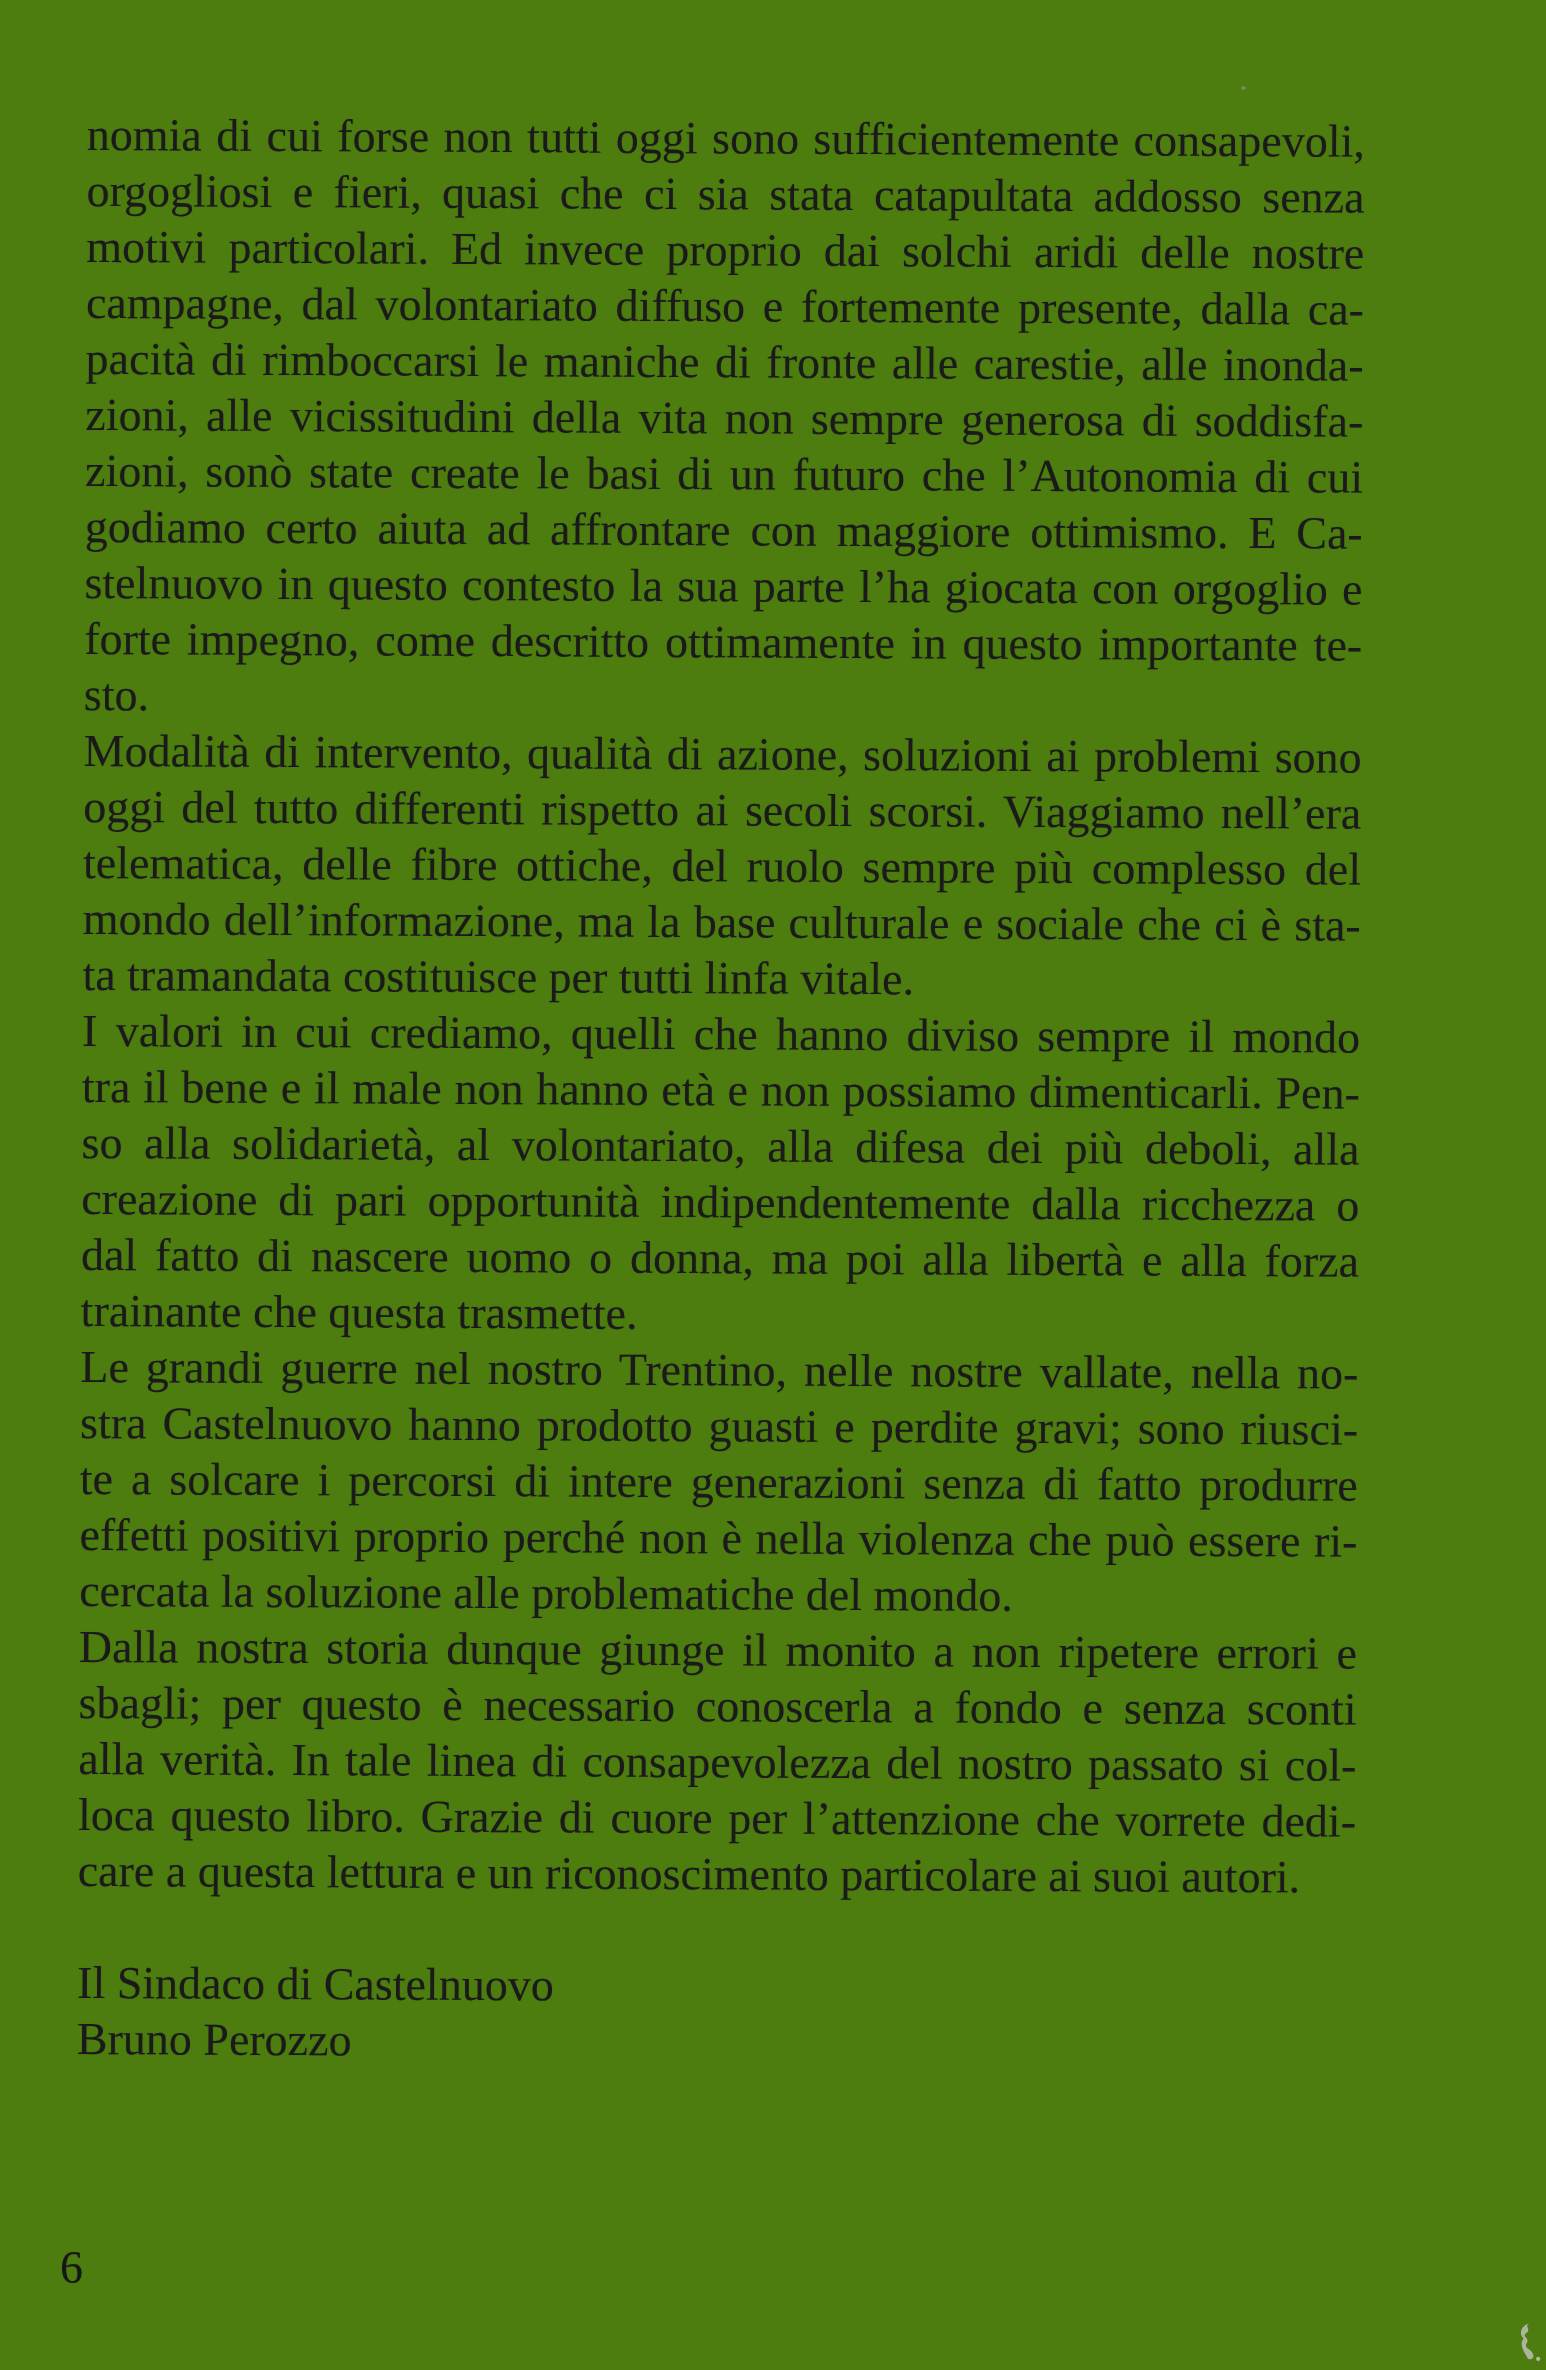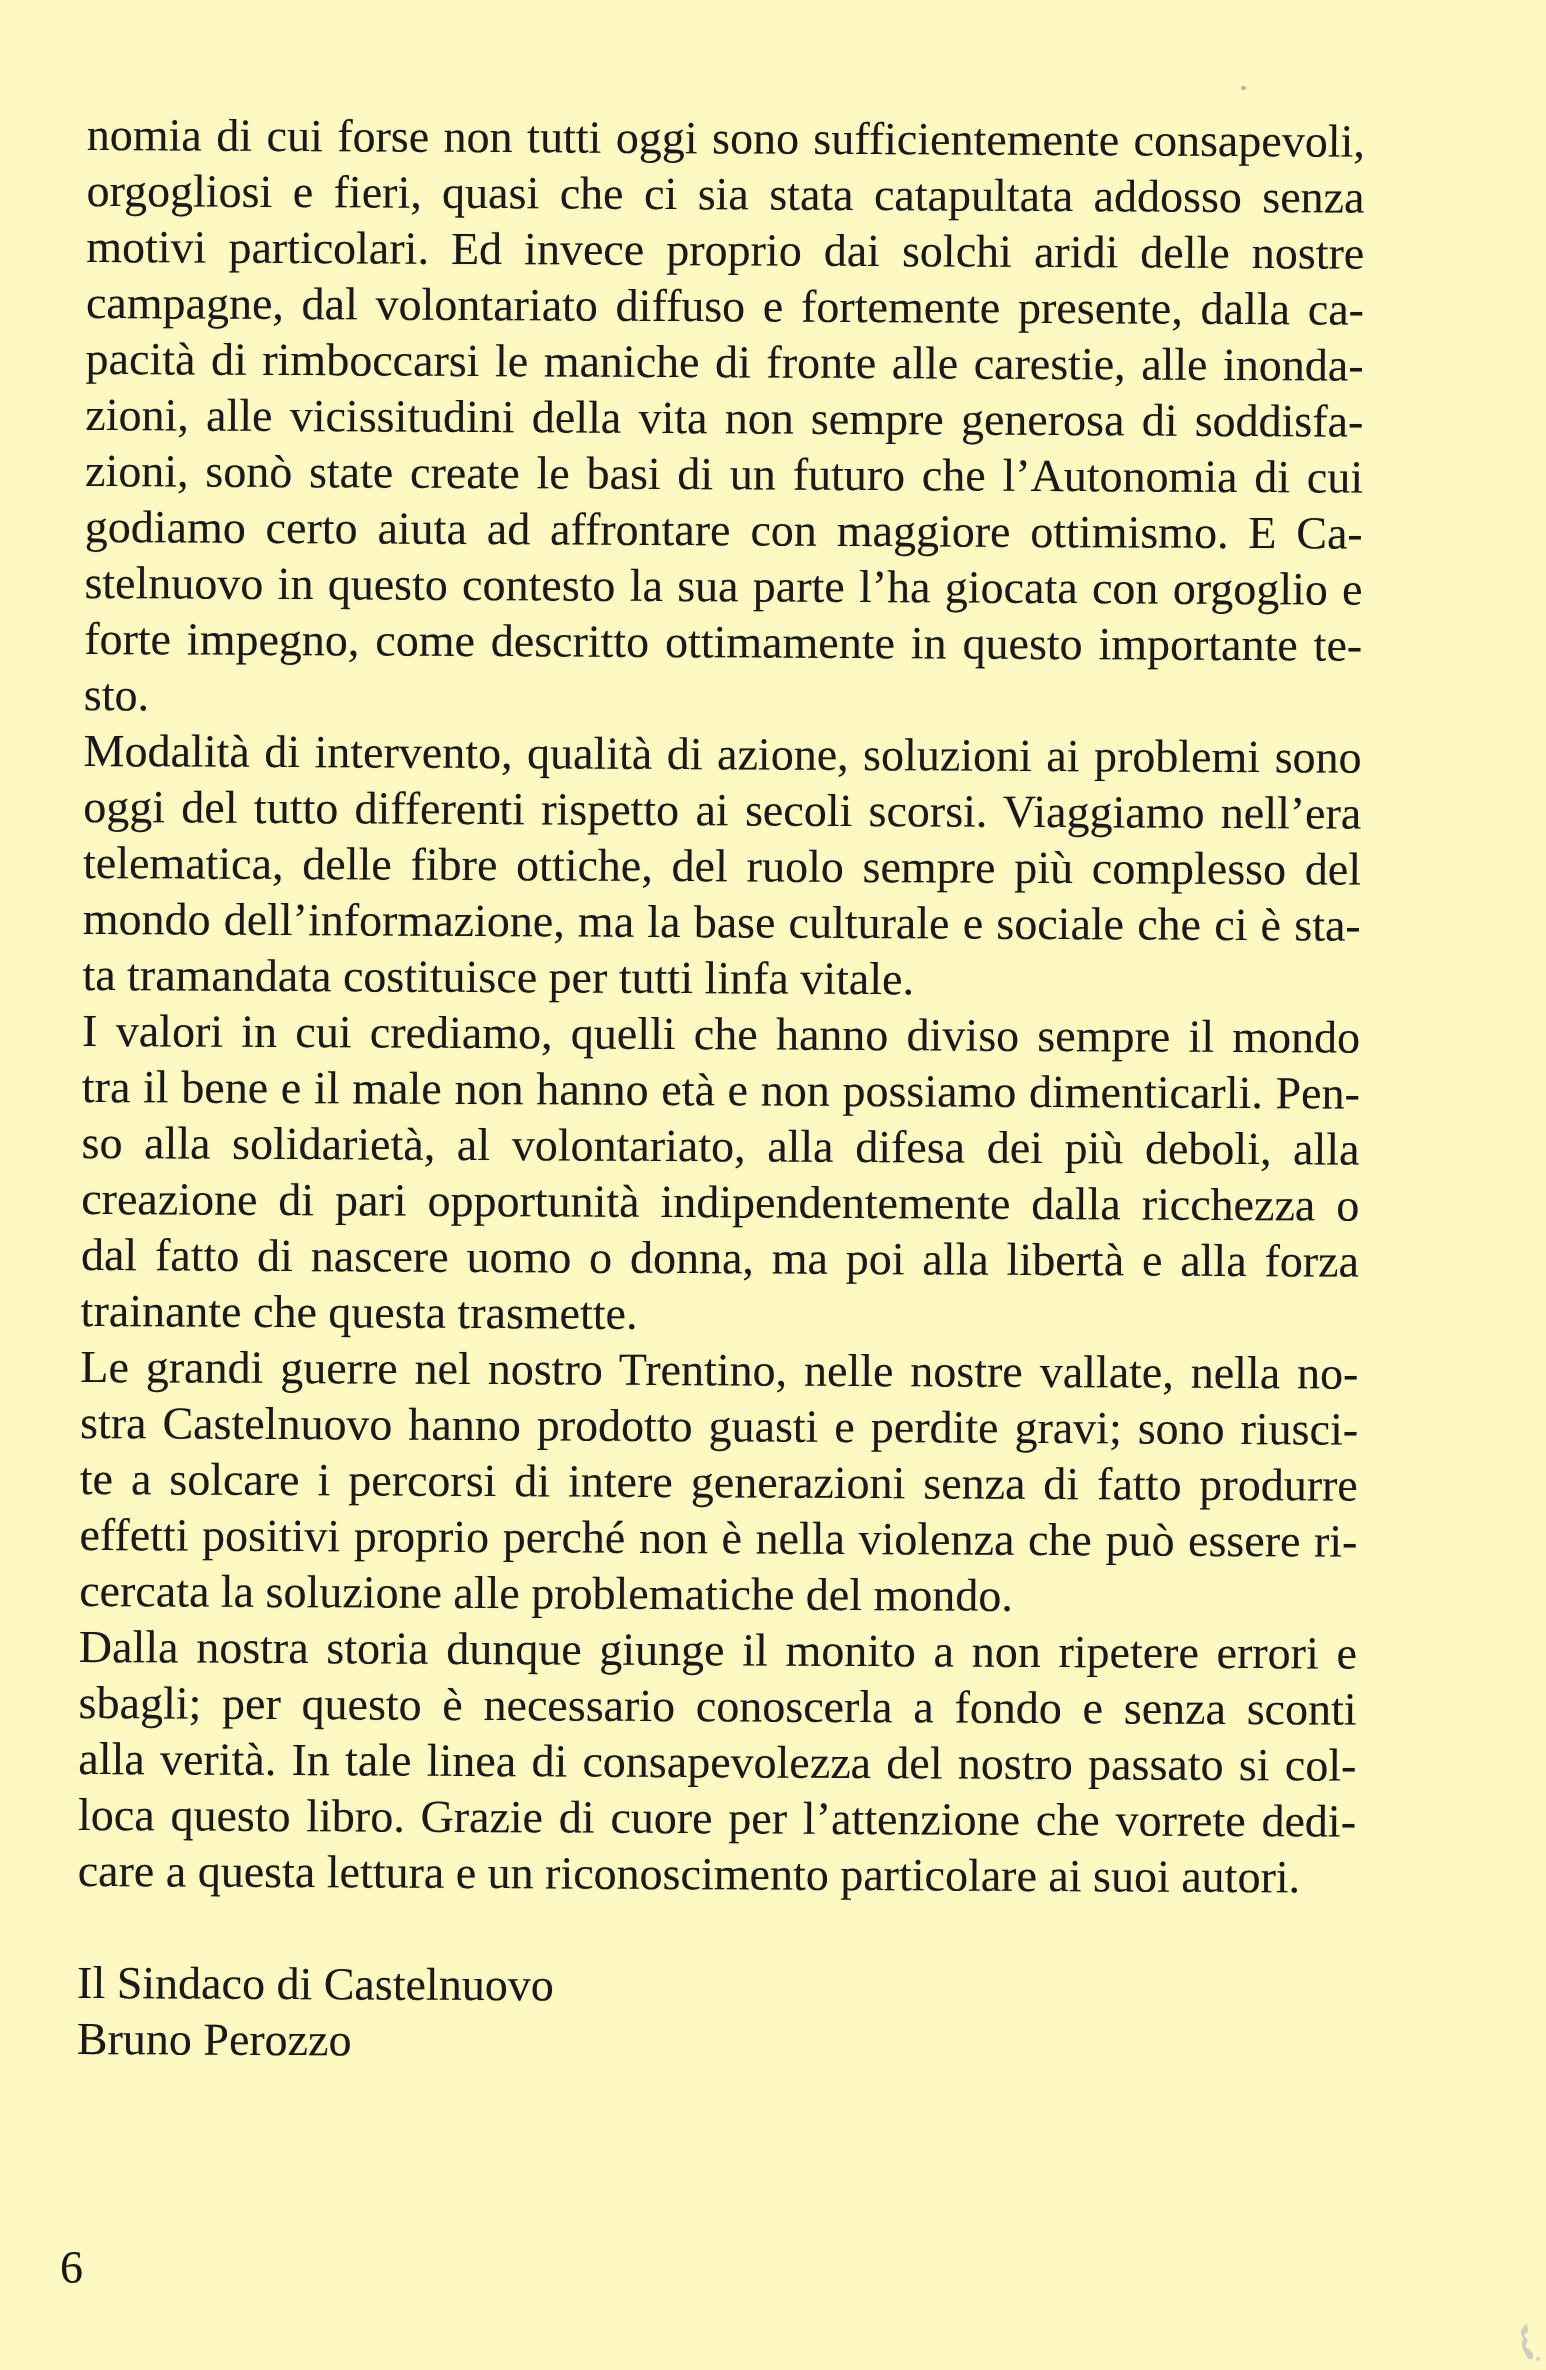--- a/index.html
+++ b/index.html
@@ -6,21 +6,21 @@
     margin: 0;
     padding: 0;
     background: #e8e8e6;
     font-family: "Liberation Serif", serif;
   }
   .sheet {
     position: relative;
     width: 1547px;
     height: 2370px;
     margin: 0 auto;
-    background: #fef9c3;
+    background: #4d7c0f;
     overflow: hidden;
   }
   
   .text-rotor {
     position: absolute;
     left: 87px;
     top: 107px;
     width: 1278px;
     transform: rotate(0.3deg);
     transform-origin: 0 0;

